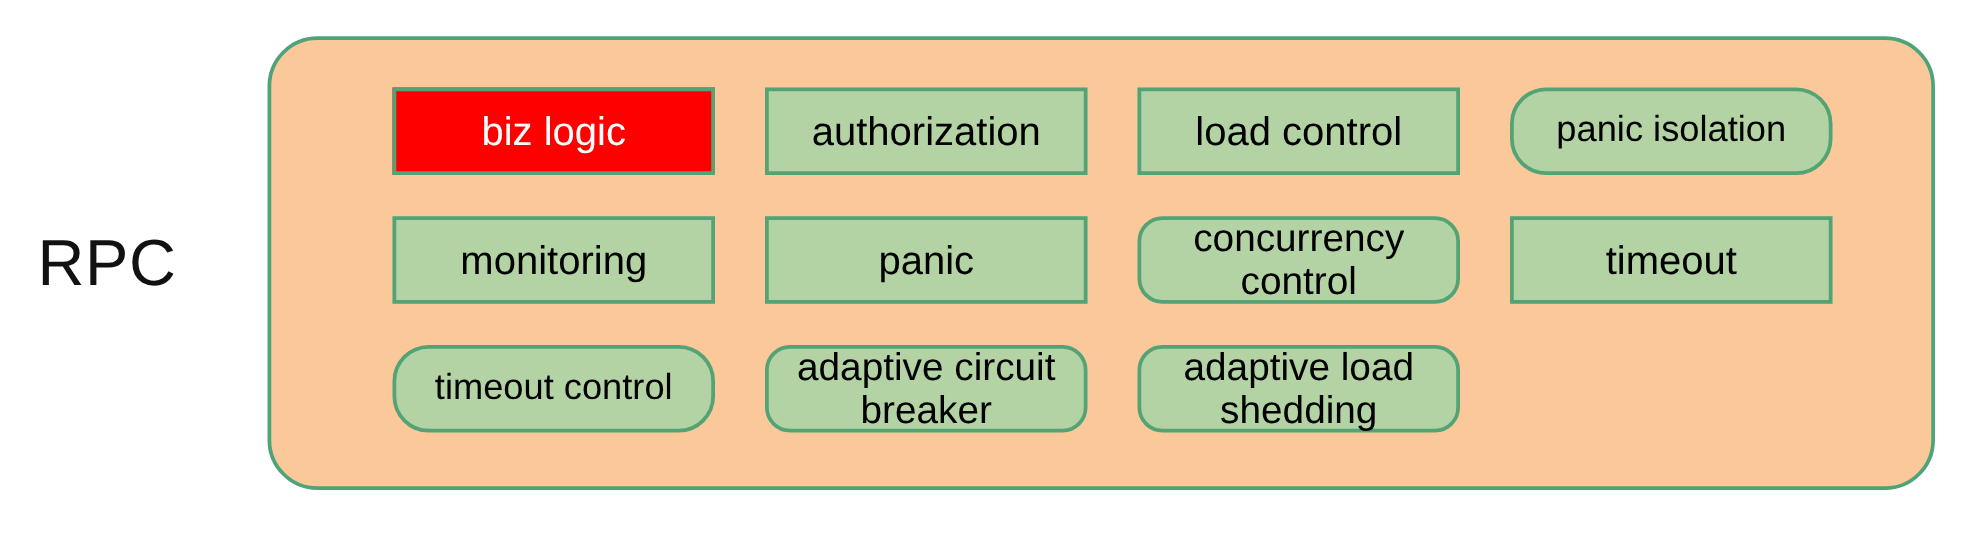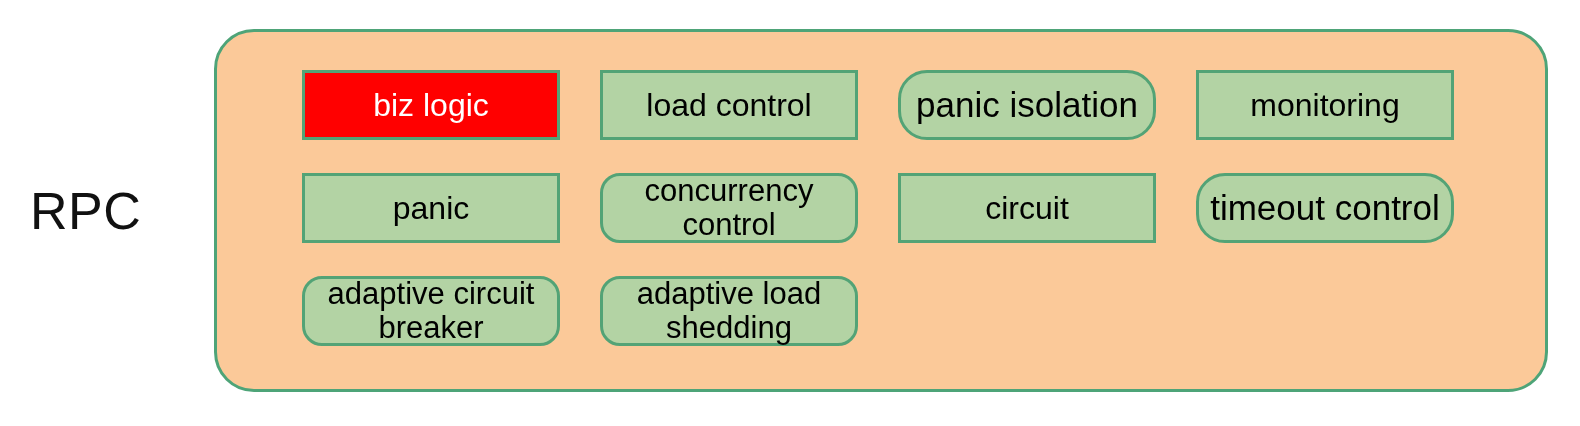--- a/index.html
+++ b/index.html
@@ -68,48 +68,50 @@
     background: #B3D3A4;
     border: 3px solid #53A376;
     display: flex;
     align-items: center;
     justify-content: center;
     text-align: center;
     color: #000000;
     font-size: 32px;
     line-height: 1.08;
     padding: 0 4px;
+    margin-left: 12px;
   }
 
   .mw-box.highlight {
     background: #FF0000;
     color: #FFFFFF;
     border-color: #53A376;
   }
 
   
-  .mw-box.size-sm { font-size: 35px; border-radius: 29px; }
+  .mw-box.size-sm { font-size: 29px; border-radius: 29px; }
   
   .mw-box.two-line { font-size: 31px; line-height: 1.1; border-radius: 20px; }
 </style>
 </head>
 <body>
 
 <div id="canvas">
 
   <div id="rpc-label">RPC</div>
 
   <div id="rpc-container">
     <div id="middleware-grid">
         <div class="mw-box highlight">biz logic</div>
+        <div class="mw-box">authorization</div>
         <div class="mw-box">load control</div>
         <div class="mw-box size-sm">panic isolation</div>
         <div class="mw-box">monitoring</div>
         <div class="mw-box">panic</div>
         <div class="mw-box two-line">concurrency control</div>
-        <div class="mw-box">circuit</div>
+        <div class="mw-box">timeout</div>
         <div class="mw-box size-sm">timeout control</div>
         <div class="mw-box two-line">adaptive circuit breaker</div>
         <div class="mw-box two-line">adaptive load shedding</div>
       </div>
   </div>
 
 </div>
 
 </body></html>

